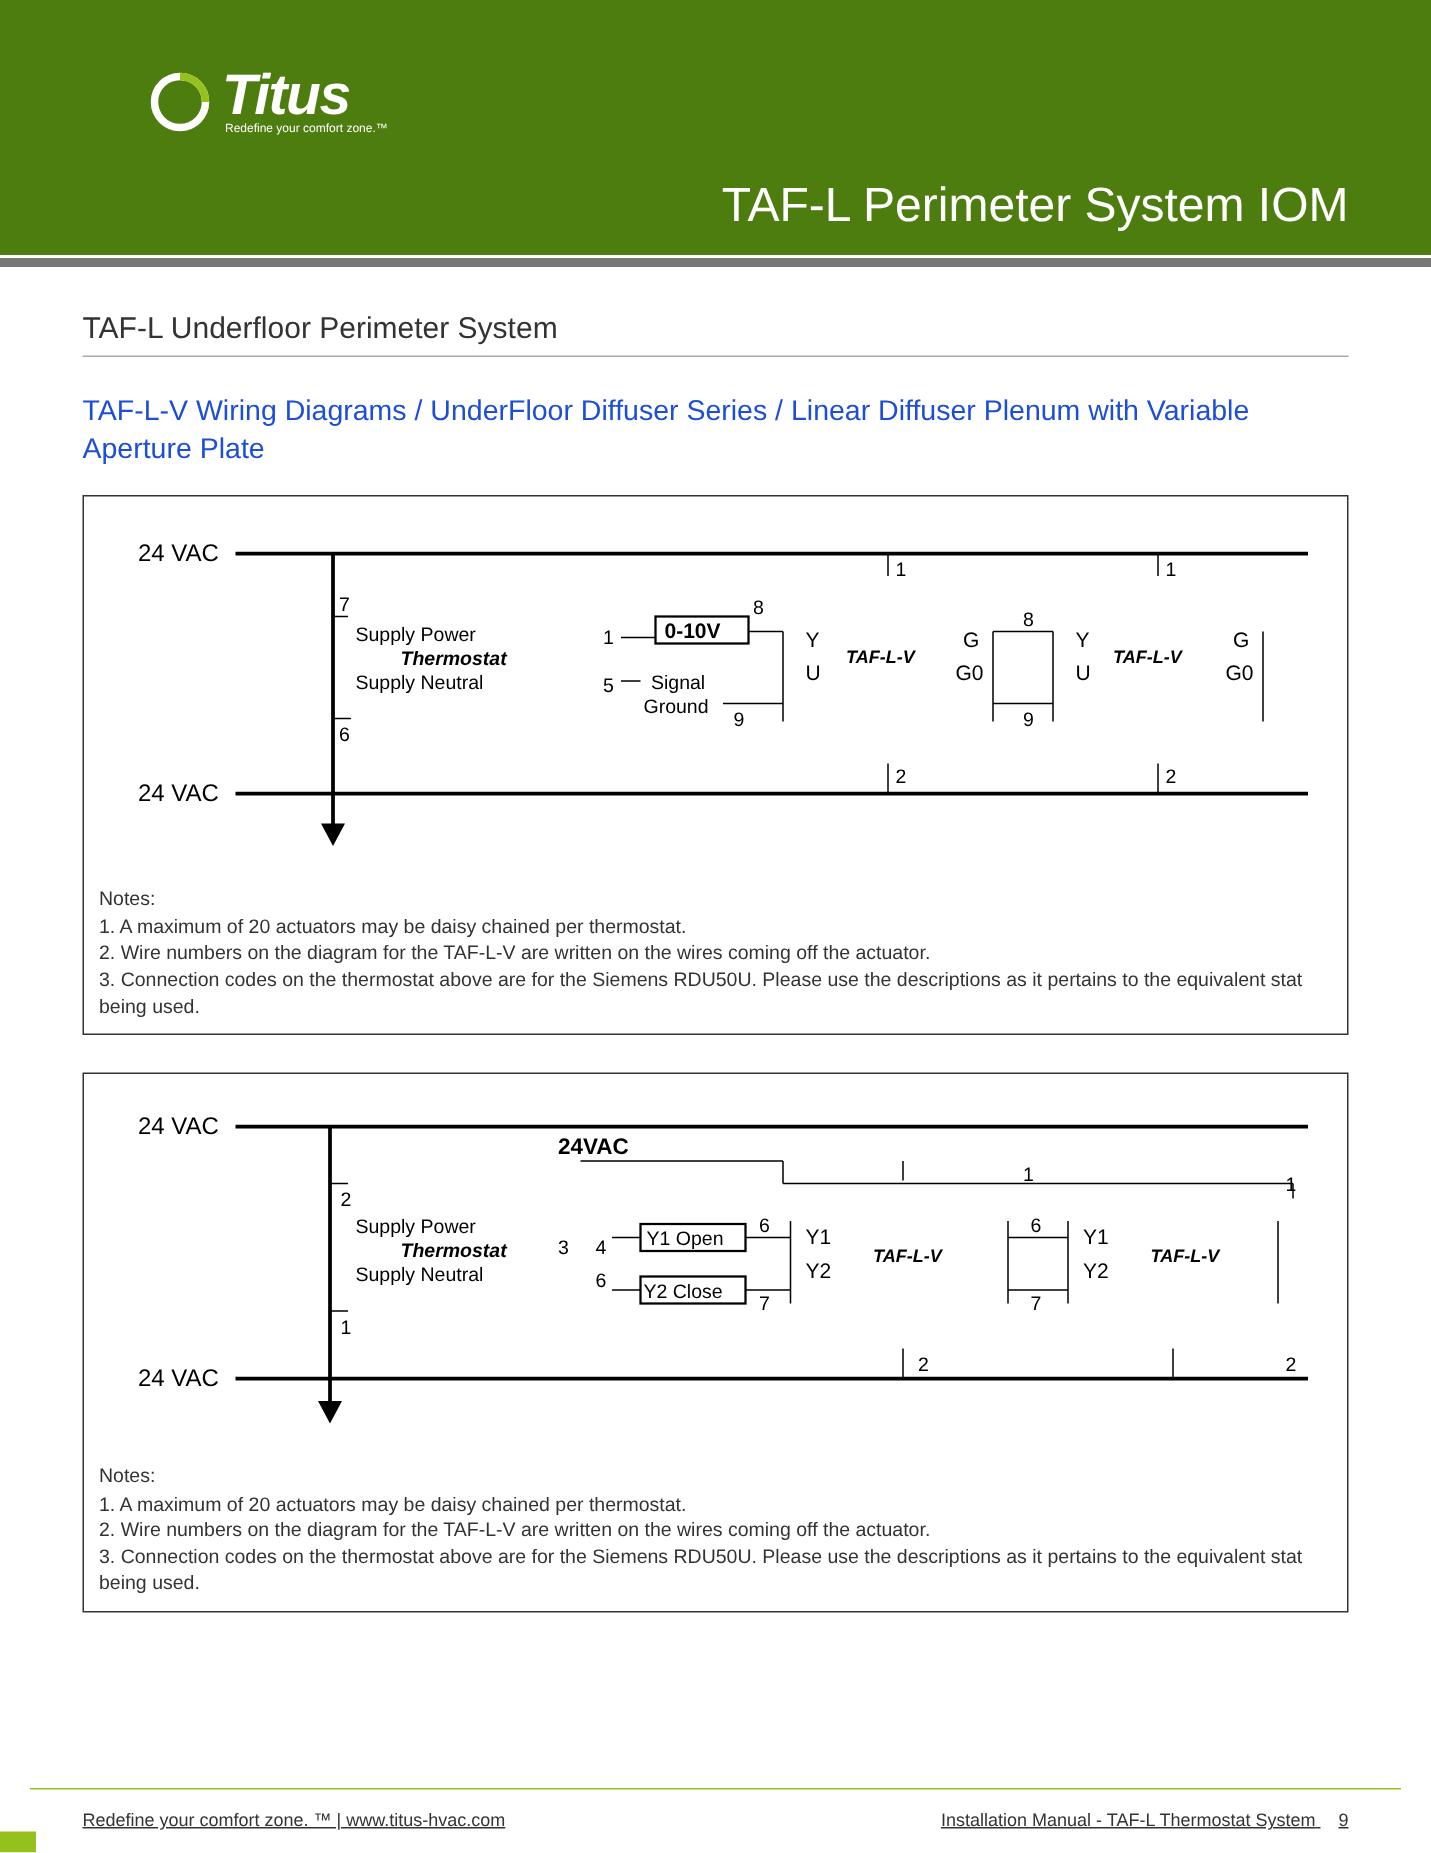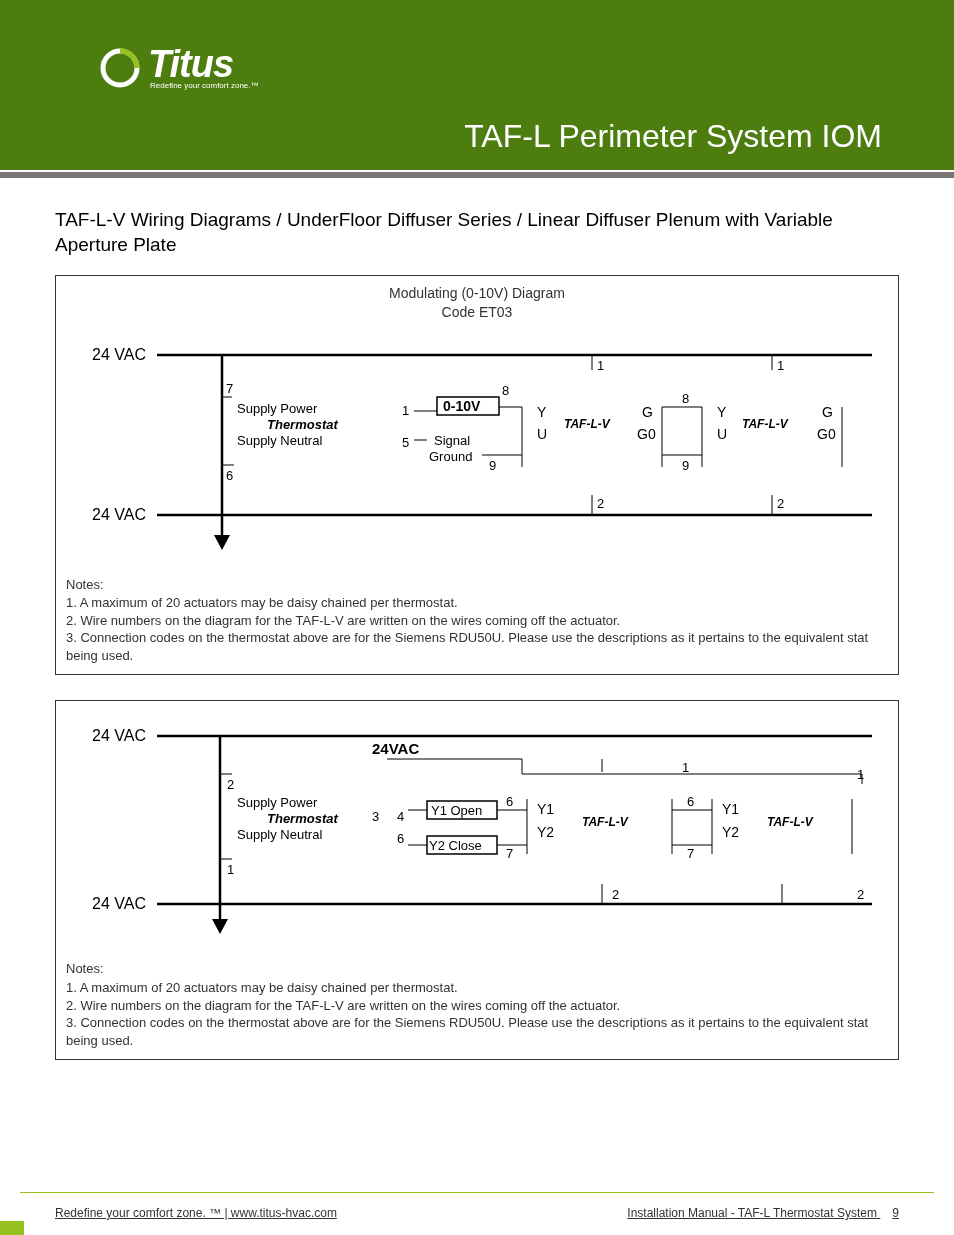--- a/index.html
+++ b/index.html
@@ -38,21 +38,21 @@
     line-height: 1;
   }
   .logo-tag {
     font-size: 8px;
     display: block;
     margin-top: -2px;
     margin-left: 2px;
   }
   .doc-title {
     position: absolute;
-    right: 72px;
+    right: 55px;
     bottom: 15px;
     color: #fff;
     font-size: 32px;
     font-weight: 300;
   }
   .bar-below {
     height: 6px;
     background: #777;
     margin-top: 2px;
   }
@@ -61,21 +61,21 @@
   }
   .section-title {
     font-size: 20px;
     font-weight: 400;
     color: #333;
     border-bottom: 1px solid #aaa;
     padding-bottom: 6px;
     margin-bottom: 25px;
   }
   .subheading {
-    color: #000000;
+    color: #1d4ed8;
     font-size: 19px;
     font-weight: 400;
     margin-bottom: 18px;
     line-height: 1.3;
   }
   .diagram-box {
     border: 1px solid #333;
     padding: 8px 10px 10px 10px;
     margin-bottom: 25px;
   }
@@ -140,27 +140,24 @@
     <div>
       <div class="logo-text">Titus</div>
       <span class="logo-tag">Redefine your comfort zone.™</span>
     </div>
   </div>
   <div class="doc-title">TAF-L Perimeter System IOM</div>
 </div>
 <div class="bar-below"></div>
 
 <div class="content">
+  <div class="section-title">TAF-L Underfloor Perimeter System</div>
   <div class="subheading">TAF-L-V Wiring Diagrams / UnderFloor Diffuser Series / Linear Diffuser Plenum with Variable Aperture Plate</div>
 
   <div class="diagram-box">
-    <div class="diagram-title">
-      <span>Modulating (0-10V) Diagram</span><br>
-      <span>Code ET03</span>
-    </div>
     <svg class="diag-svg" width="790" height="225" viewBox="0 0 790 225">
 
       <text x="10" y="35" font-size="16">24 VAC</text>
       <line x1="75" y1="30" x2="790" y2="30" stroke="#000" stroke-width="2.5"></line>
 
       <text x="10" y="195" font-size="16">24 VAC</text>
       <line x1="75" y1="190" x2="790" y2="190" stroke="#000" stroke-width="2.5"></line>
 
       <line x1="140" y1="30" x2="140" y2="218" stroke="#000" stroke-width="2.5"></line>
       <polygon points="140,225 132,210 148,210" fill="#000"></polygon>

